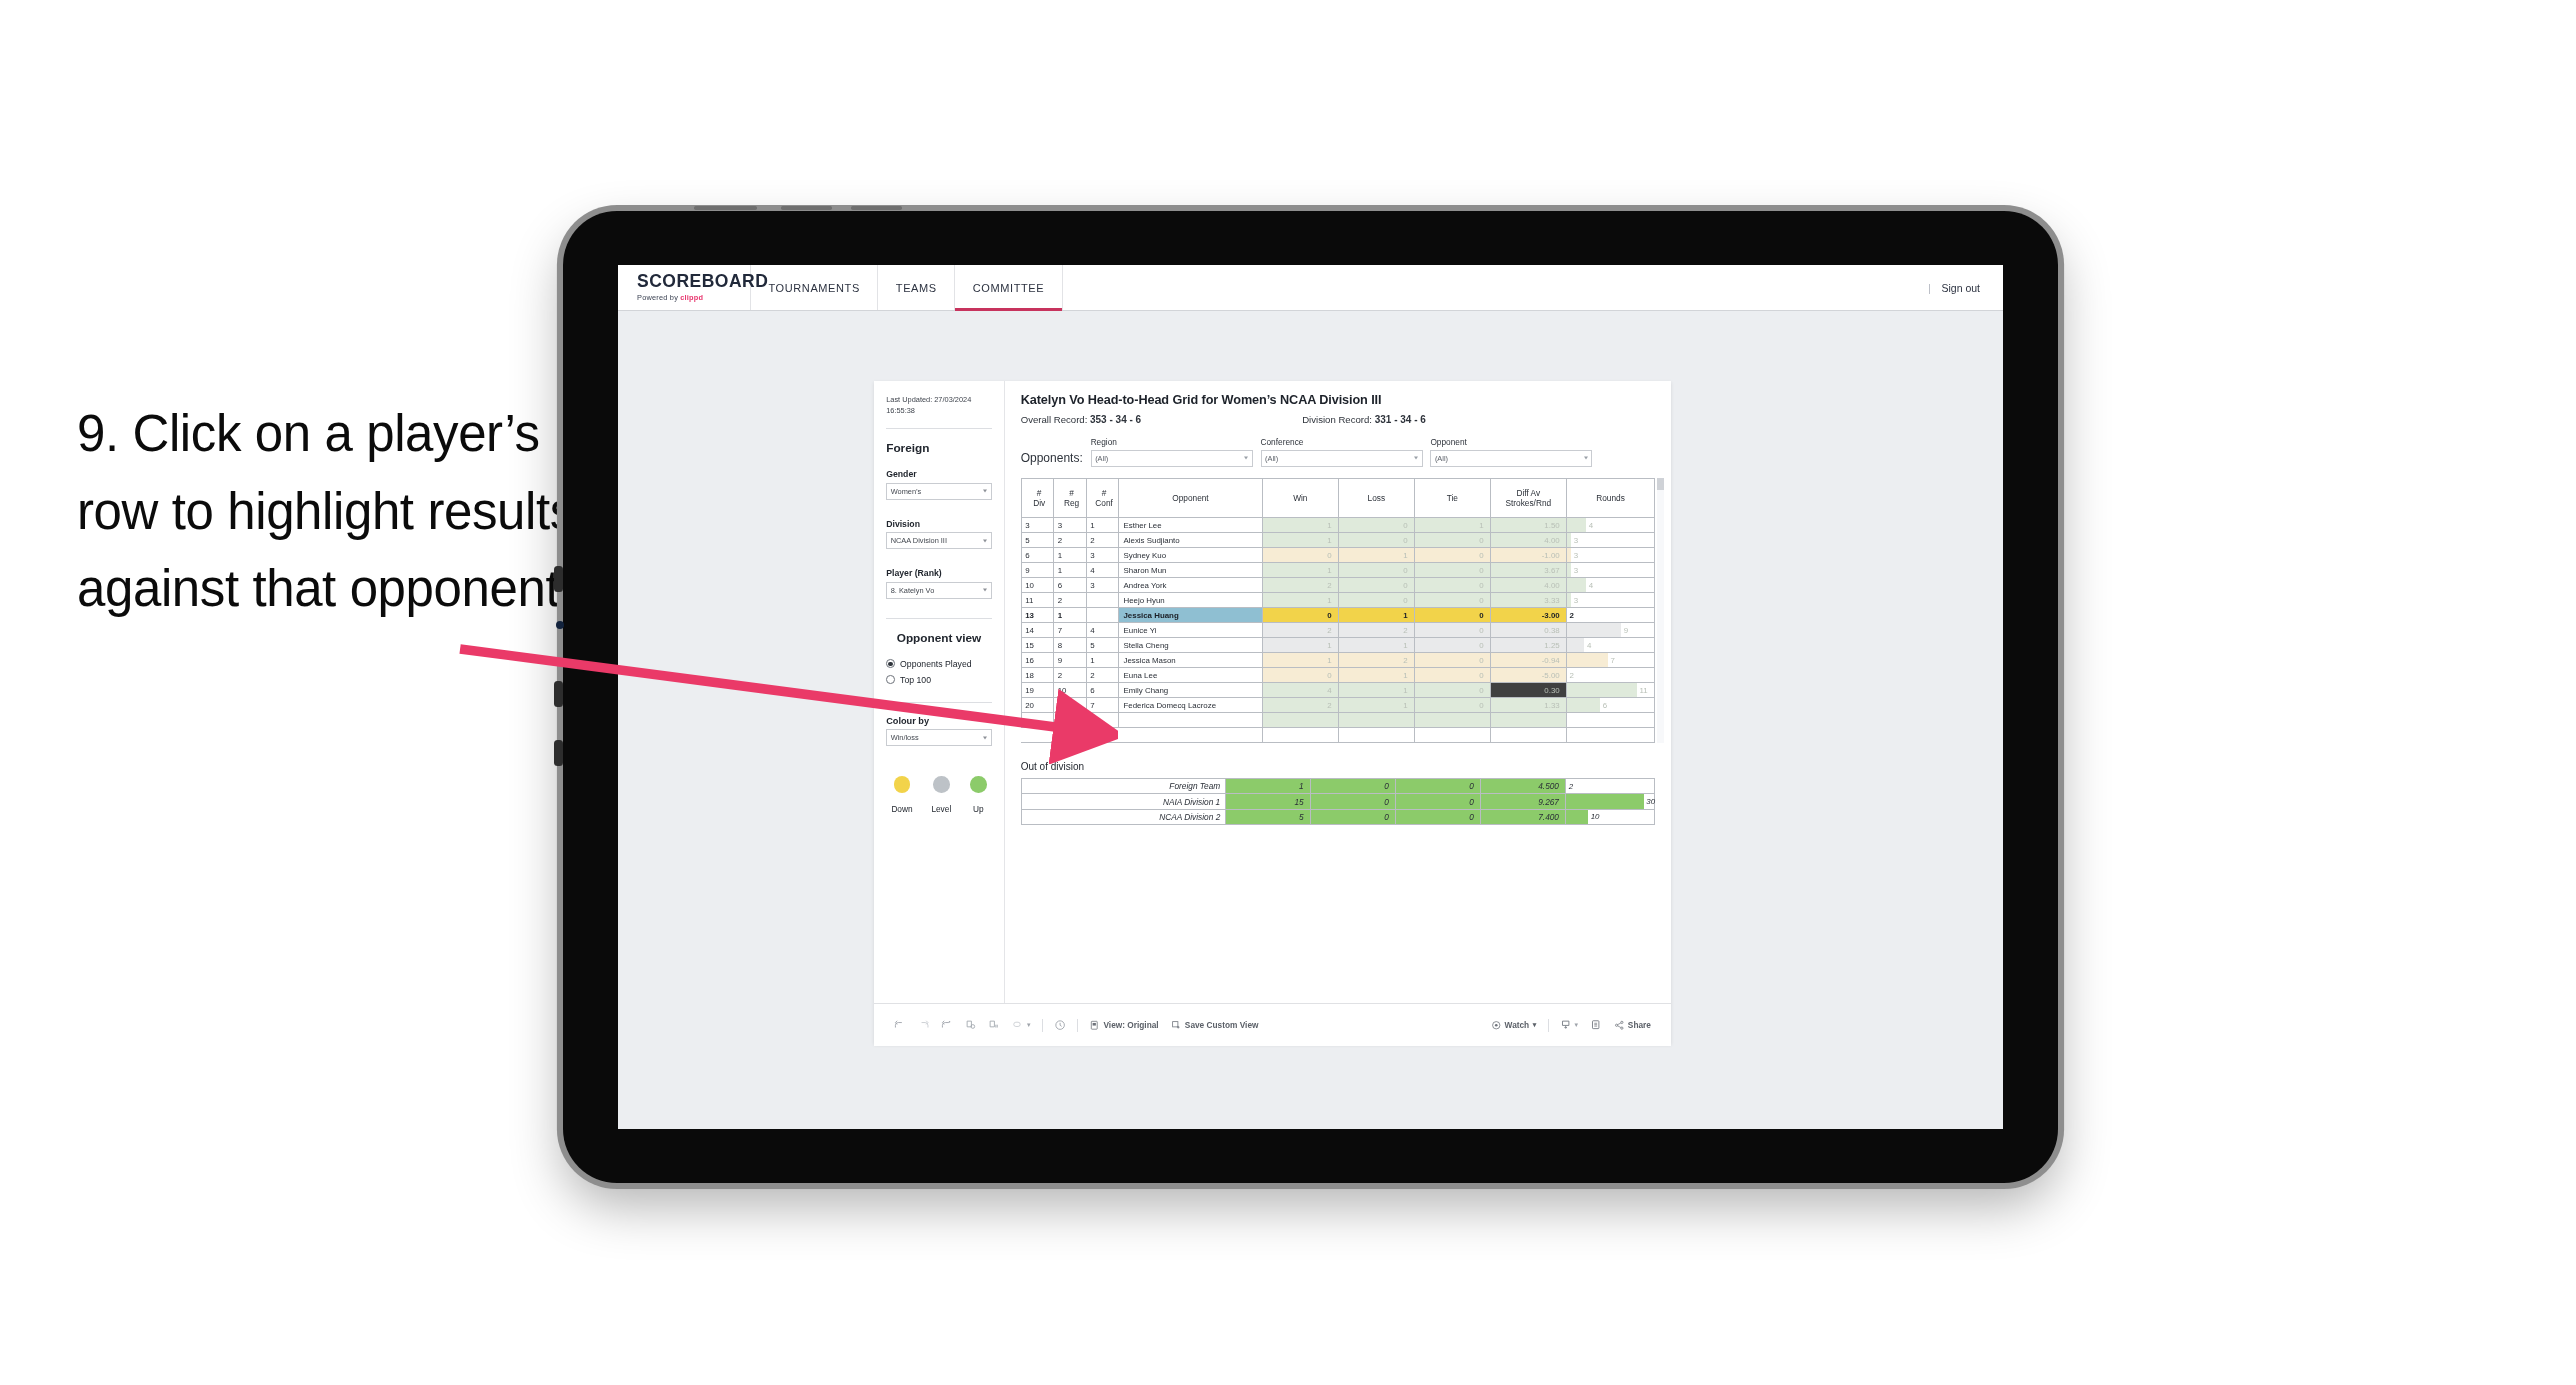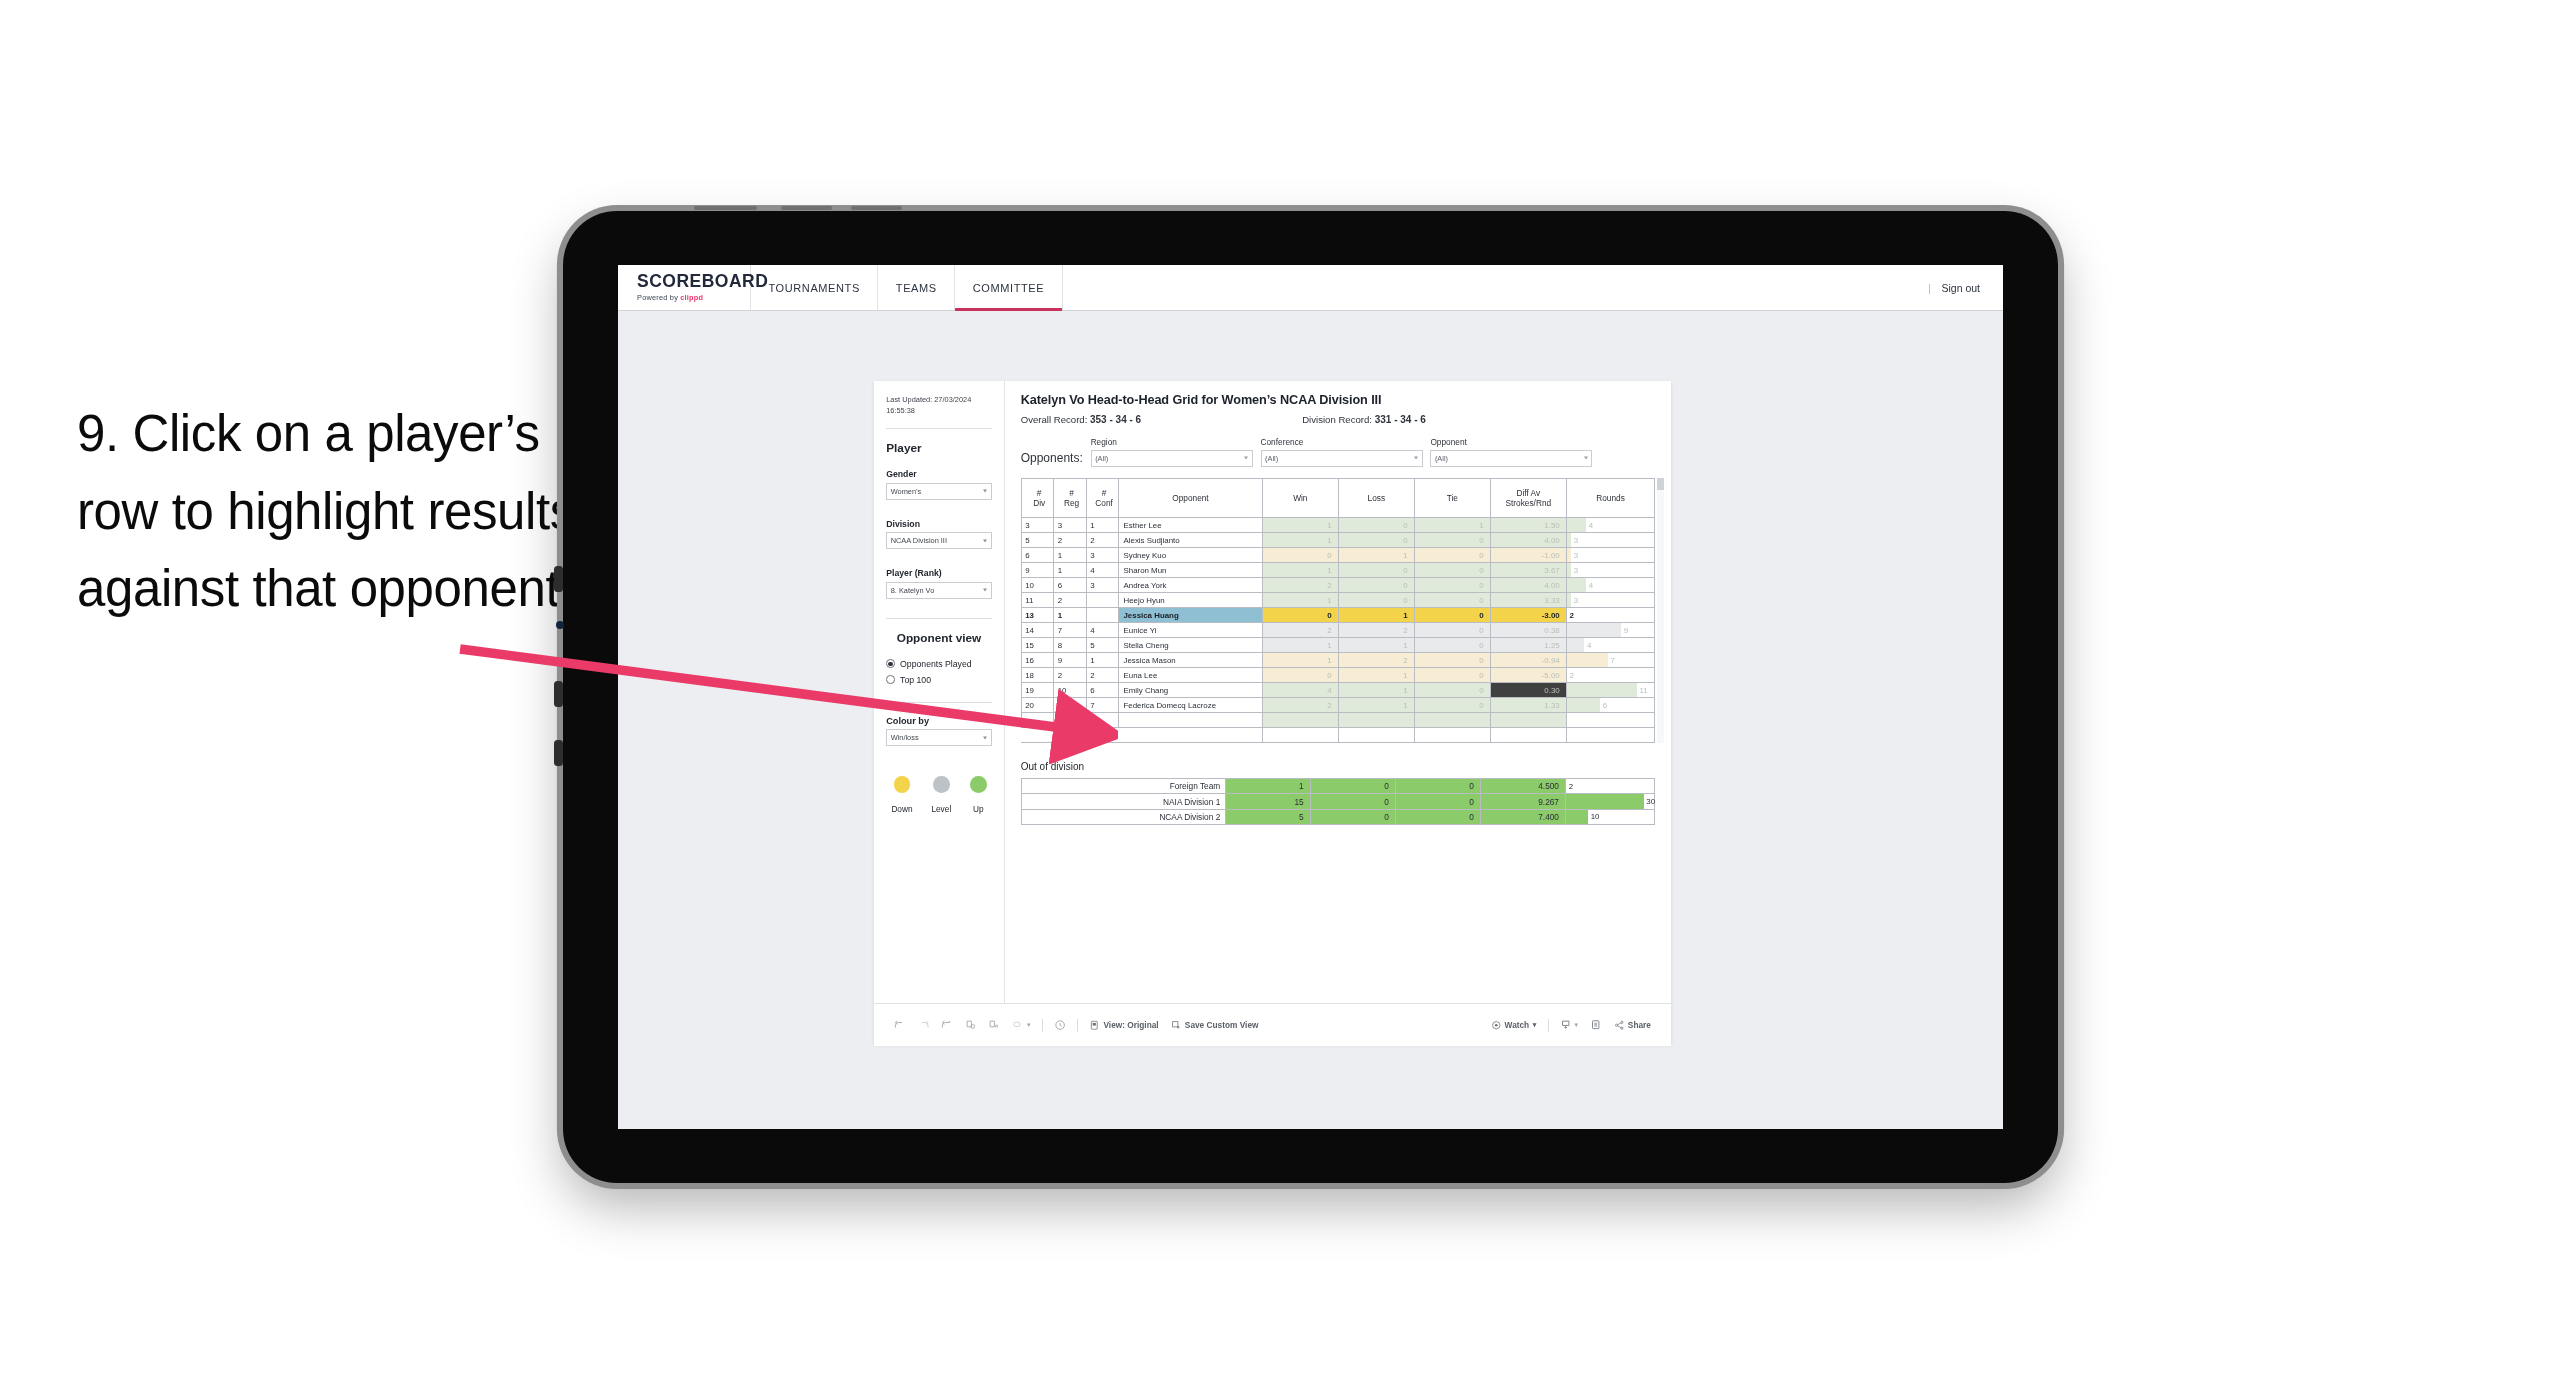--- a/index.html
+++ b/index.html
@@ -113,21 +113,21 @@
   .rndtxt{position:absolute;top:0;bottom:0;display:flex;align-items:center;padding-left:2.6px;font-size:7.9px;}
   tr.sel-row td{font-weight:700;color:#1b1f26;}
   tr.sel-row .c-opp{background:#8fbfd2 !important;}
   .blank td{height:50px;border-color:#b9bdc3;}
   .blank .c-div,.blank .c-reg,.blank .c-conf,.blank .c-opp{border-right:none;border-left:none;}
   .scrollthumb{position:absolute;right:-8.7px;top:0;width:7px;height:11.4px;background:#cfd2d7;}
   .scrolltrack{position:absolute;right:-8.7px;top:0;width:7px;bottom:0;background:#f7f8fa;}
 
   
   .ood-title{font-size:10px;color:#1d222a;margin:17.5px 0 6.1px 0;}
-  table.ood{border-collapse:collapse;width:100%;table-layout:fixed;font-size:8.3px;color:#2a2f37;}
+  table.ood{border-collapse:collapse;width:100%;table-layout:fixed;font-size:8.3px;color:#2a2f37;font-style:italic;}
   table.ood td{border:0.9px solid #b9bdc3;height:14.4px;padding:0;}
   .ood-name{width:141px;text-align:right;padding-right:4.4px !important;background:#fff;}
   .ood-num{width:54px;text-align:right;padding-right:6.1px !important;background:#8ccb6a;}
   .ood-rnd{width:63px;position:relative;}
 
   
   .tb{height:42px;border-top:0.9px solid #e0e1e4;display:flex;align-items:center;
       padding:0 14px;gap:0;background:#fff;}
   .tbi{display:flex;align-items:center;gap:3.5px;color:#9fa4ab;font-size:8.3px;
        padding:0 6.1px;cursor:pointer;white-space:nowrap;}
@@ -171,21 +171,21 @@
       </div>
 
 
       <div class="wb">
         <div class="wb-body">
 
           <div class="side">
             <div class="lastupd">Last Updated: 27/03/2024 16:55:38</div>
             <div class="hr"></div>
 
-            <h3>Player</h3>
+            <h3>Foreign</h3>
 
             <div class="fl">Gender</div>
             <div class="sel">
               <span>Women’s</span>
               <span class="car"></span>
             </div>
 
             <div class="fl">Division</div>
             <div class="sel">
               <span>NCAA Division III</span>

